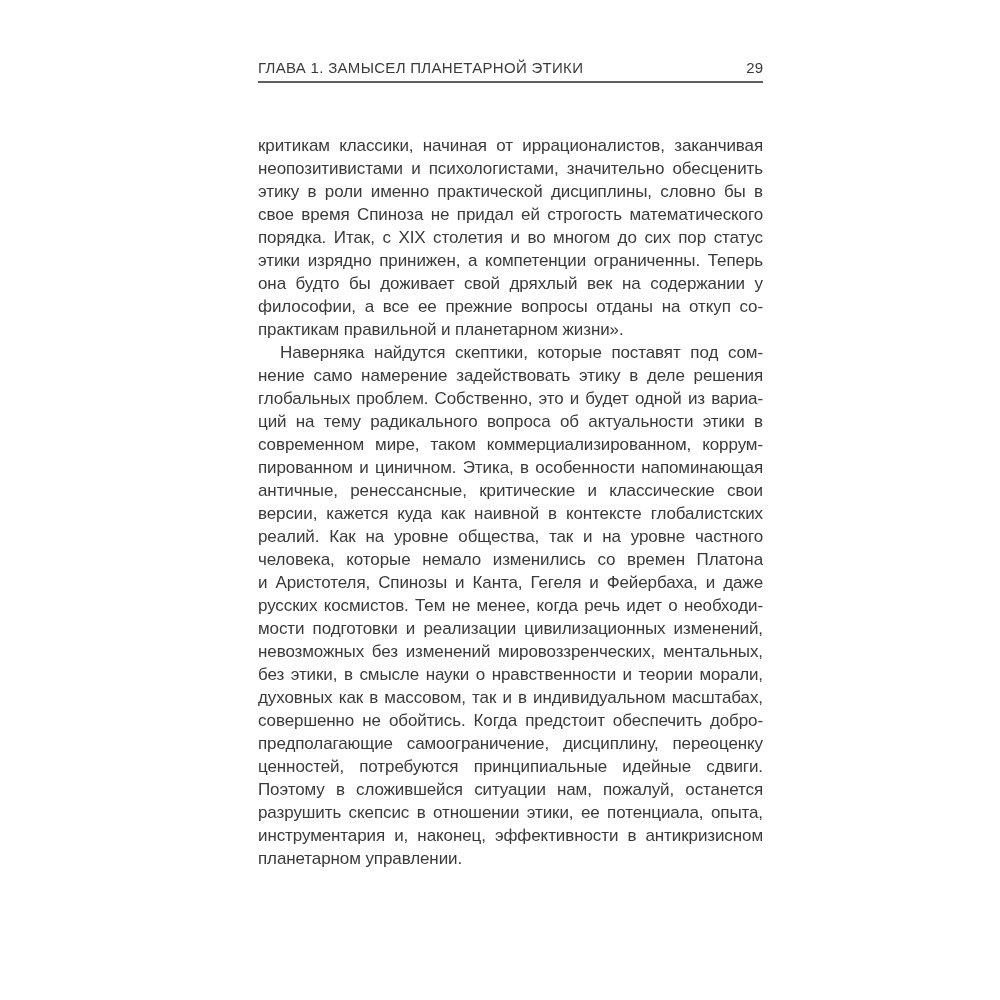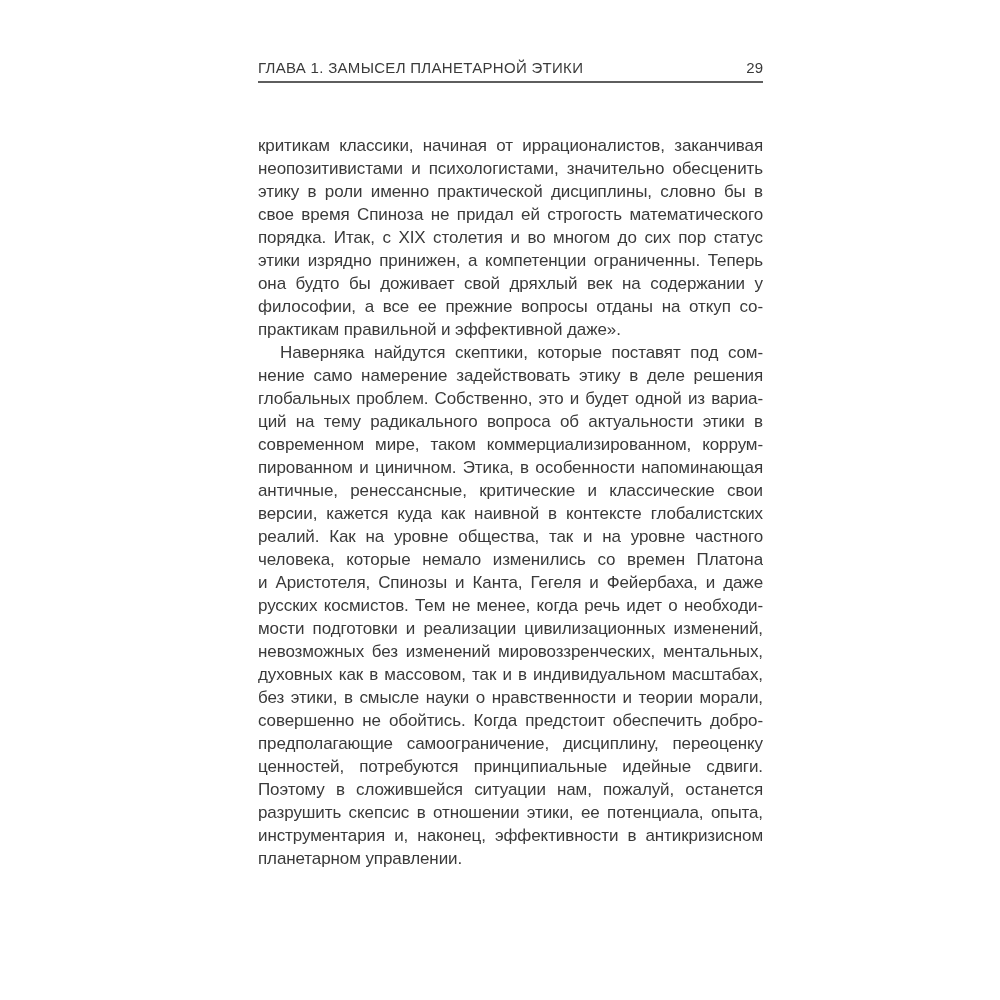--- a/index.html
+++ b/index.html
@@ -71,37 +71,37 @@
   <div class="header-rule"></div>
   <div class="body-text" id="body-text">
       <div class="text-line">критикам классики, начиная от иррационалистов, заканчивая</div>
       <div class="text-line">неопозитивистами и психологистами, значительно обесценить</div>
       <div class="text-line">этику в роли именно практической дисциплины, словно бы в</div>
       <div class="text-line">свое время Спиноза не придал ей строгость математического</div>
       <div class="text-line">порядка. Итак, с XIX столетия и во многом до сих пор статус</div>
       <div class="text-line">этики изрядно принижен, а компетенции ограниченны. Теперь</div>
       <div class="text-line">она будто бы доживает свой дряхлый век на содержании у</div>
       <div class="text-line">философии, а все ее прежние вопросы отданы на откуп со-</div>
-      <div class="text-line last-line">практикам правильной и эффективной даже».</div>
+      <div class="text-line last-line">практикам правильной и планетарном жизни».</div>
       <div class="text-line indent-line">Наверняка найдутся скептики, которые поставят под сом-</div>
       <div class="text-line">нение само намерение задействовать этику в деле решения</div>
       <div class="text-line">глобальных проблем. Собственно, это и будет одной из вариа-</div>
       <div class="text-line">ций на тему радикального вопроса об актуальности этики в</div>
       <div class="text-line">современном мире, таком коммерциализированном, коррум-</div>
       <div class="text-line">пированном и циничном. Этика, в особенности напоминающая</div>
       <div class="text-line">античные, ренессансные, критические и классические свои</div>
       <div class="text-line">версии, кажется куда как наивной в контексте глобалистских</div>
       <div class="text-line">реалий. Как на уровне общества, так и на уровне частного</div>
       <div class="text-line">человека, которые немало изменились со времен Платона</div>
       <div class="text-line">и Аристотеля, Спинозы и Канта, Гегеля и Фейербаха, и даже</div>
       <div class="text-line">русских космистов. Тем не менее, когда речь идет о необходи-</div>
       <div class="text-line">мости подготовки и реализации цивилизационных изменений,</div>
       <div class="text-line">невозможных без изменений мировоззренческих, ментальных,</div>
+      <div class="text-line">без этики, в смысле науки о нравственности и теории морали,</div>
       <div class="text-line">духовных как в массовом, так и в индивидуальном масштабах,</div>
-      <div class="text-line">без этики, в смысле науки о нравственности и теории морали,</div>
       <div class="text-line">совершенно не обойтись. Когда предстоит обеспечить добро-</div>
       <div class="text-line">предполагающие самоограничение, дисциплину, переоценку</div>
       <div class="text-line">ценностей, потребуются принципиальные идейные сдвиги.</div>
       <div class="text-line">Поэтому в сложившейся ситуации нам, пожалуй, останется</div>
       <div class="text-line">разрушить скепсис в отношении этики, ее потенциала, опыта,</div>
       <div class="text-line">инструментария и, наконец, эффективности в антикризисном</div>
       <div class="text-line last-line">планетарном управлении.</div>
     </div>
 </div>
 

